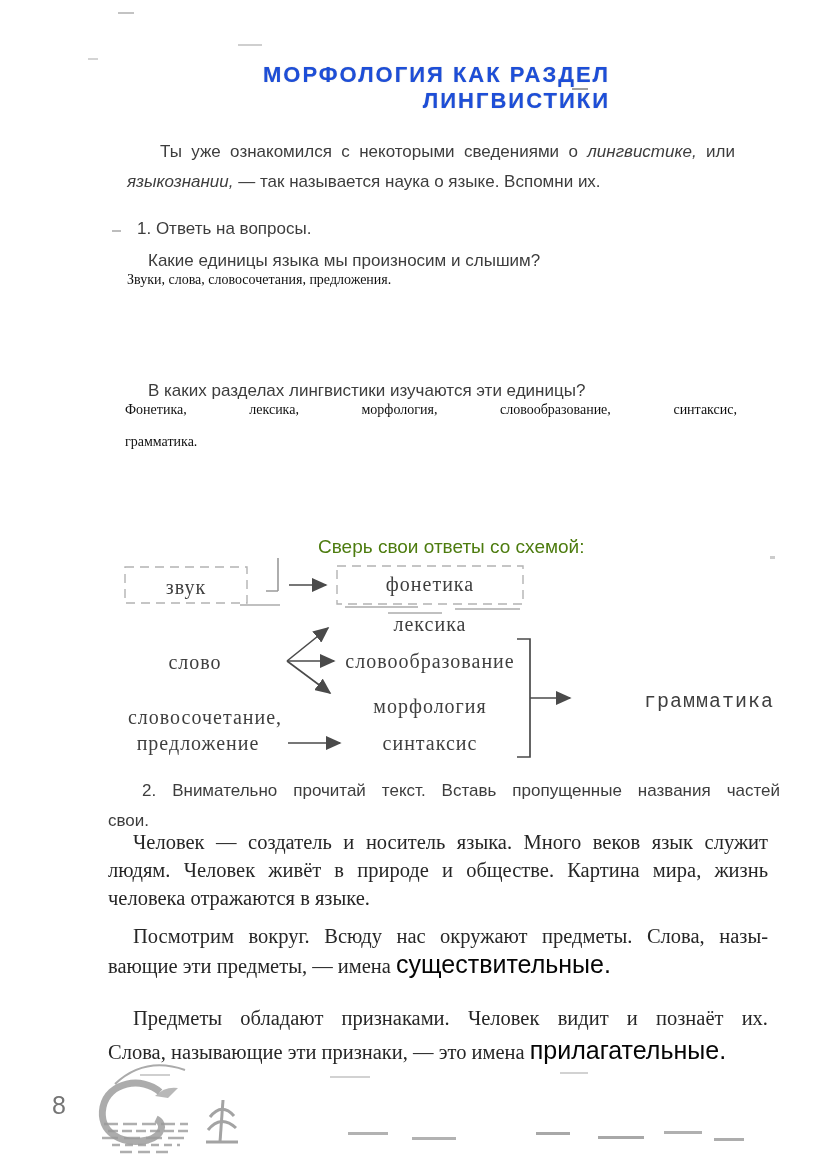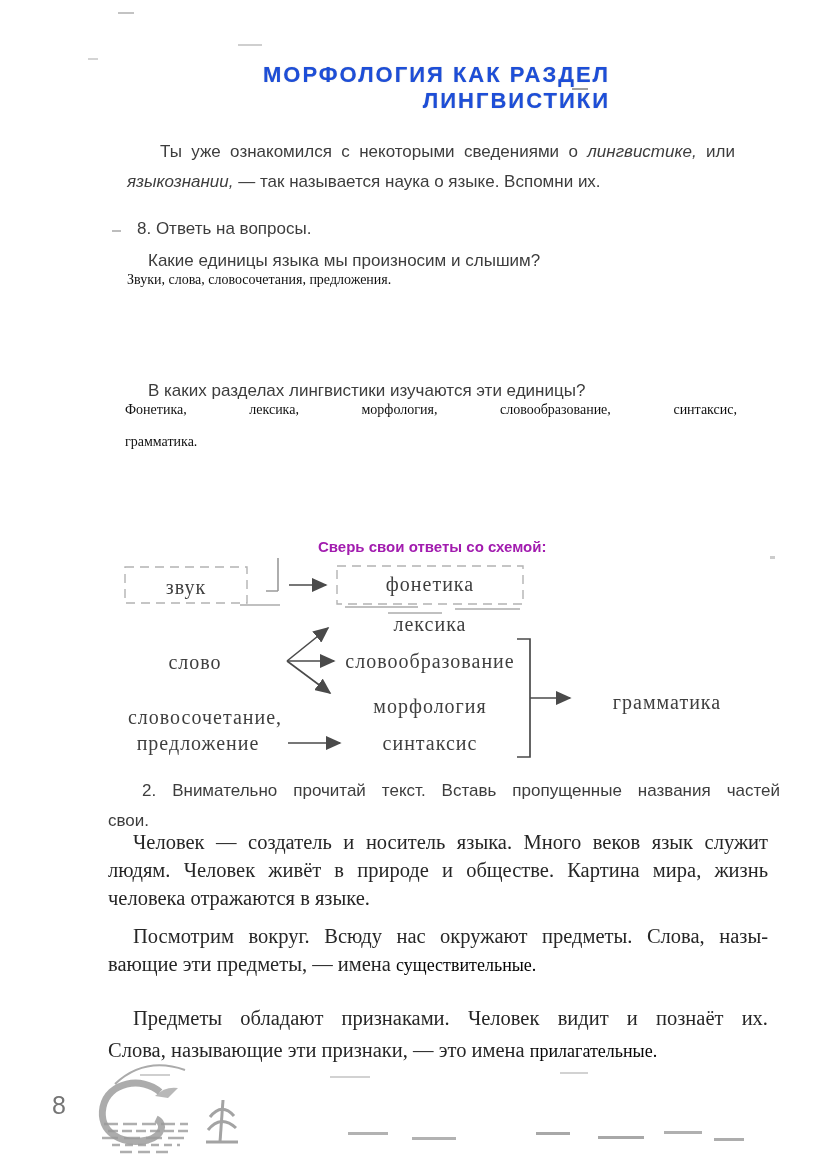--- a/index.html
+++ b/index.html
@@ -11,22 +11,22 @@
   }
   .abs { position:absolute; }
   .sans { font-family:"Liberation Sans","DejaVu Sans",sans-serif; color:#3d3d3d; font-size:17px; line-height:30px; }
   .serif { font-family:"Liberation Serif","DejaVu Serif",serif; color:#262626; font-size:20.5px; line-height:28px; }
   .jl { text-align:justify; text-align-last:justify; }
   .page-title {
     font-weight:bold; font-size:22px; letter-spacing:2px; text-align:right;
     color:#1d4ed8; filter:blur(0.4px); text-shadow:0 0 1px #b5b5b5;
   }
   .ans-serif { font-family:"Liberation Serif","DejaVu Serif",serif; color:#101010; font-size:14px; }
-  .ans-sans { font-family:Liberation Serif, serif; color:#050505; font-size:18px; }
-  .schema-head { font-weight:bold; font-size:15px; color:#a21caf; }
+  .ans-sans { font-family:Liberation Sans, sans-serif; color:#050505; font-size:25px; }
+  .schema-head { font-weight:normal; font-size:19px; color:#4d7c0f; }
   .node {
     position:absolute; font-family:"Liberation Serif","DejaVu Serif",serif;
     font-size:20px; letter-spacing:1px; color:#3f3f3f; text-align:center; line-height:24px;
   }
   .noise { position:absolute; background:#c3c3c3; }
   .pagenum { font-size:25px; color:#757575; }
   i { font-style:italic; }
 </style>
 </head>
 <body>
@@ -34,21 +34,21 @@
 <div class="page">
 
   <div class="abs page-title" style="left:150px; top:62px; width:460px;">МОРФОЛОГИЯ КАК РАЗДЕЛ ЛИНГВИСТИКИ</div>
   <div class="noise" style="left:572px; top:88px; width:16px; height:2px; background:#9e9e9e;"></div>
 
   <div class="abs sans" style="left:127px; top:137px; width:608px;">
     <div class="jl" style="padding-left:33px;"><span>Ты уже ознакомился с некоторыми сведениями о </span><i>лингвистике,</i><span> или</span></div>
     <div><i>языкознании,</i><span> — так называется наука о языке. Вспомни их.</span></div>
   </div>
 
-  <div class="abs sans" style="left:137px; top:214px;">8. Ответь на вопросы.</div>
+  <div class="abs sans" style="left:137px; top:214px;">1. Ответь на вопросы.</div>
   <div class="abs sans" style="left:148px; top:246px;">Какие единицы языка мы произносим и слышим?</div>
   <div class="abs ans-serif" style="left:127px; top:272px;">Звуки, слова, словосочетания, предложения.</div>
 
   <div class="abs sans" style="left:148px; top:376px;">В каких разделах лингвистики изучаются эти единицы?</div>
   <div class="abs ans-serif jl" style="left:125px; top:402px; width:612px;">Фонетика, лексика, морфология, словообразование, синтаксис,</div>
   <div class="abs ans-serif" style="left:125px; top:434px;">грамматика.</div>
 
   <div class="abs sans schema-head" style="left:318px; top:532px;">Сверь свои ответы со схемой:</div>
 
   <svg class="abs" style="left:0; top:555px;" width="828" height="215" viewBox="0 0 828 215">
@@ -82,21 +82,21 @@
 
   <div class="node" style="left:125px; top:575px; width:122px;">звук</div>
   <div class="node" style="left:337px; top:572px; width:186px;">фонетика</div>
   <div class="node" style="left:355px; top:612px; width:150px;">лексика</div>
   <div class="node" style="left:150px; top:650px; width:90px;">слово</div>
   <div class="node" style="left:340px; top:649px; width:180px;">словообразование</div>
   <div class="node" style="left:355px; top:694px; width:150px;">морфология</div>
   <div class="node" style="left:120px; top:705px; width:170px;">словосочетание,</div>
   <div class="node" style="left:123px; top:731px; width:150px;">предложение</div>
   <div class="node" style="left:355px; top:731px; width:150px;">синтаксис</div>
-  <div class="node" style="left:608px; top:690px; width:118px;">грамматика</div>
+  <div class="node" style="left:644px; top:690px; width:118px;font-family:Liberation Mono, monospace;">грамматика</div>
 
   <div class="abs sans" style="left:108px; top:776px; width:672px;">
     <div class="jl" style="padding-left:34px;">2. Внимательно прочитай текст. Вставь пропущенные названия частей</div>
     <div>свои.</div>
   </div>
 
   <div class="abs serif" style="left:108px; top:828px; width:660px;">
     <div class="jl" style="padding-left:25px;">Человек — создатель и носитель языка. Много веков язык служит</div>
     <div class="jl">людям. Человек живёт в природе и обществе. Картина мира, жизнь</div>
     <div>человека отражаются в языке.</div>

